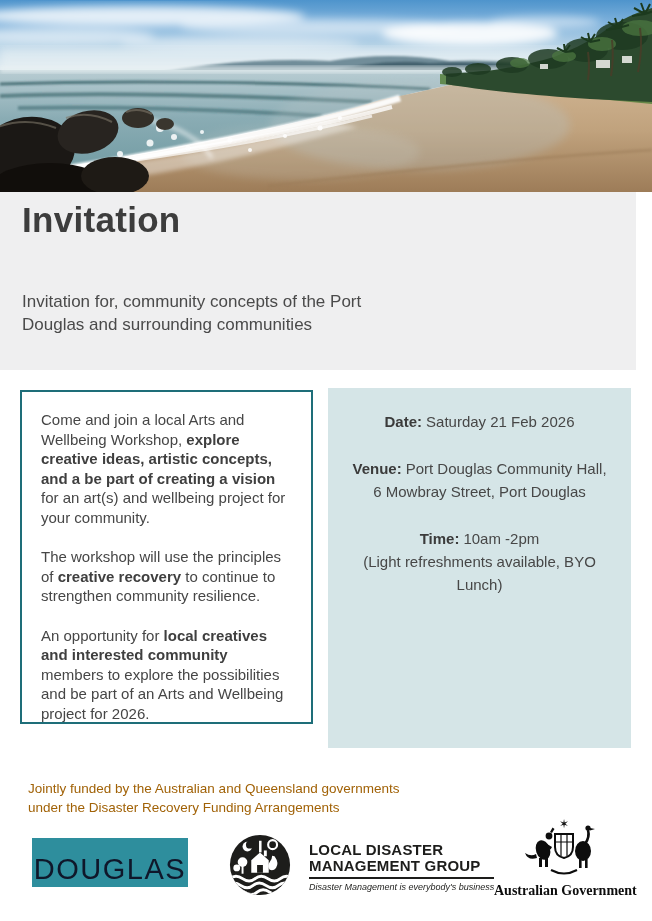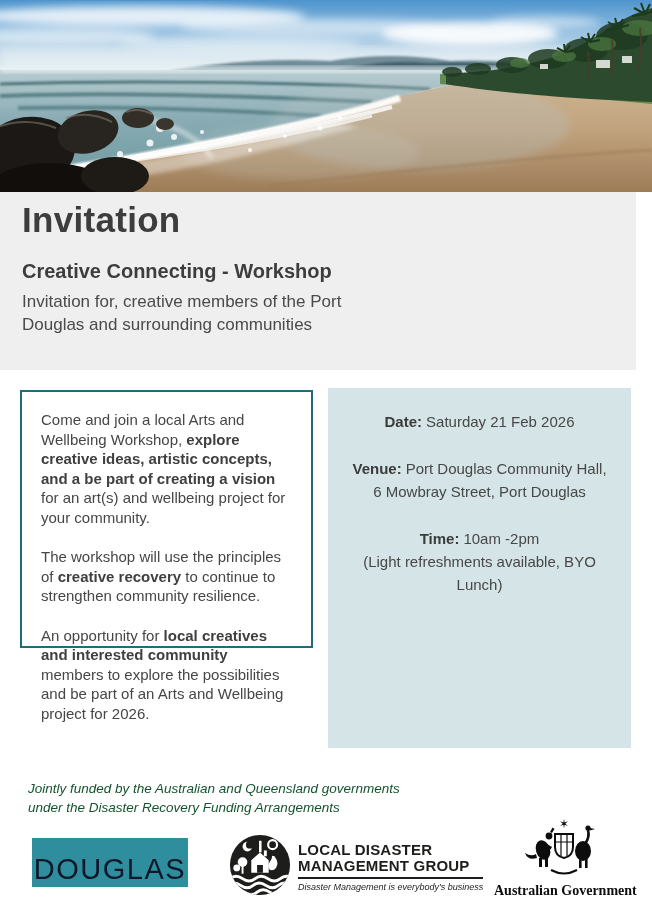--- a/index.html
+++ b/index.html
@@ -9,44 +9,44 @@
   }
   
   .hero{position:absolute;top:0;left:0;width:652px;height:192px;}
   
   .band{position:absolute;top:192px;left:0;width:636px;height:178px;background:#efeff0;}
   .band .title{position:absolute;top:8px;left:22px;font-size:35px;font-weight:700;color:#3d3d3d;letter-spacing:.3px;margin:0;}
   .band .subtitle{position:absolute;top:68px;left:22px;font-size:20px;font-weight:700;color:#3d3d3d;margin:0;}
   .band .desc{position:absolute;top:98px;left:22px;width:352px;font-size:17px;line-height:23px;color:#4a4a4a;margin:0;}
   
   .info-box{
-    position:absolute;top:390px;left:20px;width:293px;height:258px;box-sizing:border-box;
+    position:absolute;top:390px;left:20px;width:293px;height:334px;box-sizing:border-box;
     border:2px solid #1e6e79;background:#fff;padding:18px 19px;
   }
   .info-box p{margin:0 0 20px;font-size:15px;line-height:19.5px;color:#464646;}
   .info-box p b{color:#3f3f3f;}
   .details-box{
     position:absolute;top:388px;left:328px;width:303px;height:360px;box-sizing:border-box;
     background:#d5e5e7;padding:22px 23px;color:#474747;
   }
   .details-box .group{margin:0 0 24px;text-align:center;}
   .details-box .group.last{margin-bottom:0;}
   .details-box .line{font-size:15px;line-height:23px;margin:0;}
   .details-box .line strong{color:#3b3b3b;margin-right:4px;}
   .details-box .email{text-decoration:underline;cursor:pointer;color:#474747;}
   .details-box .free{font-weight:700;color:#3b3b3b;}
   
-  .funding{position:absolute;top:779px;left:28px;font-size:13.5px;font-style:italic;line-height:19px;color:#14532d;}
+  .funding{position:absolute;top:779px;left:28px;font-size:13.5px;line-height:19px;color:#a16207;}
   .logos{position:absolute;top:810px;left:0;width:652px;height:110px;}
   .douglas-logo{position:absolute;left:32px;top:28px;width:156px;}
   .douglas-top{background:#2e8e9d;height:49px;display:flex;align-items:flex-end;justify-content:center;padding-bottom:3px;box-sizing:border-box;}
   .douglas-name{color:#0f172a;font-size:29px;line-height:1;font-weight:400;letter-spacing:1.5px;}
   .douglas-sub{color:#2e8e9d;text-align:center;font-size:12px;font-weight:700;letter-spacing:3.4px;padding:4px 0 3px;white-space:nowrap;margin-top:40px;}
   .douglas-underline{height:3px;background:#2e8e9d;}
-  .ldmg-logo{position:absolute;left:228px;top:23px;display:flex;align-items:center;gap:6px;}
+  .ldmg-logo{position:absolute;left:228px;top:23px;display:flex;align-items:center;gap:17px;}
   .ldmg-text{display:flex;flex-direction:column;}
   .ldmg-t1,.ldmg-t2{font-size:15px;font-weight:700;color:#1d1d1b;letter-spacing:.2px;line-height:15.5px;white-space:nowrap;}
   .ldmg-divider{height:1.5px;background:#1d1d1b;margin:4px 0 3px;}
   .ldmg-tagline{font-size:9px;font-style:italic;color:#1d1d1b;white-space:nowrap;}
   .ausgov-logo{position:absolute;left:494px;top:8px;width:140px;text-align:center;color:#0d0d0d;}
   .ausgov-label{font-family:"Liberation Serif",serif;font-weight:700;font-size:14px;white-space:nowrap;margin-top:1px;text-align:right;}
 </style>
 </head>
 <body>
 
@@ -180,22 +180,21 @@
           <path d="M-5,128 Q25,116 56,128"></path>
             <path d="M66,118 Q88,110 112,122"></path>
             <path d="M126,112 Q138,107 152,114"></path>
         </g>
       </g>
     </svg>
   </div>
 
   <div class="band">
     <h1 class="title">Invitation</h1>
-    <h2 class="subtitle">Creative Connecting - Workshop</h2>
-    <p class="desc">Invitation for, creative members of the Port Douglas and surrounding communities</p>
+    <p class="desc">Invitation for, community concepts of the Port Douglas and surrounding communities</p>
   </div>
 
   <div class="info-box">
     <p><span>Come and join a local Arts and Wellbeing Workshop, </span><b>explore creative ideas, artistic concepts, and a be part of creating a vision</b><span> for an art(s) and wellbeing project for your community.</span></p>
     <p><span>The workshop will use the principles of </span><b>creative recovery</b><span> to continue to strengthen community resilience.</span></p>
     <p><span>An opportunity for </span><b>local creatives and interested community</b><span> members to explore the possibilities and be part of an Arts and Wellbeing project for 2026.</span></p>
   </div>
 
   <div class="details-box">
     <div class="group">

